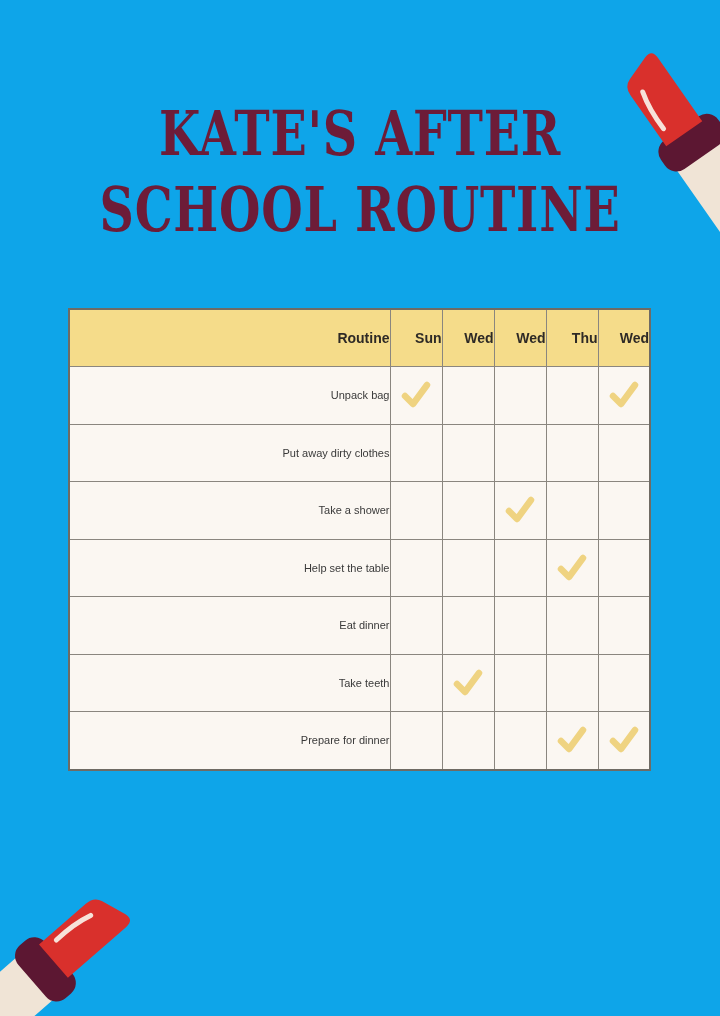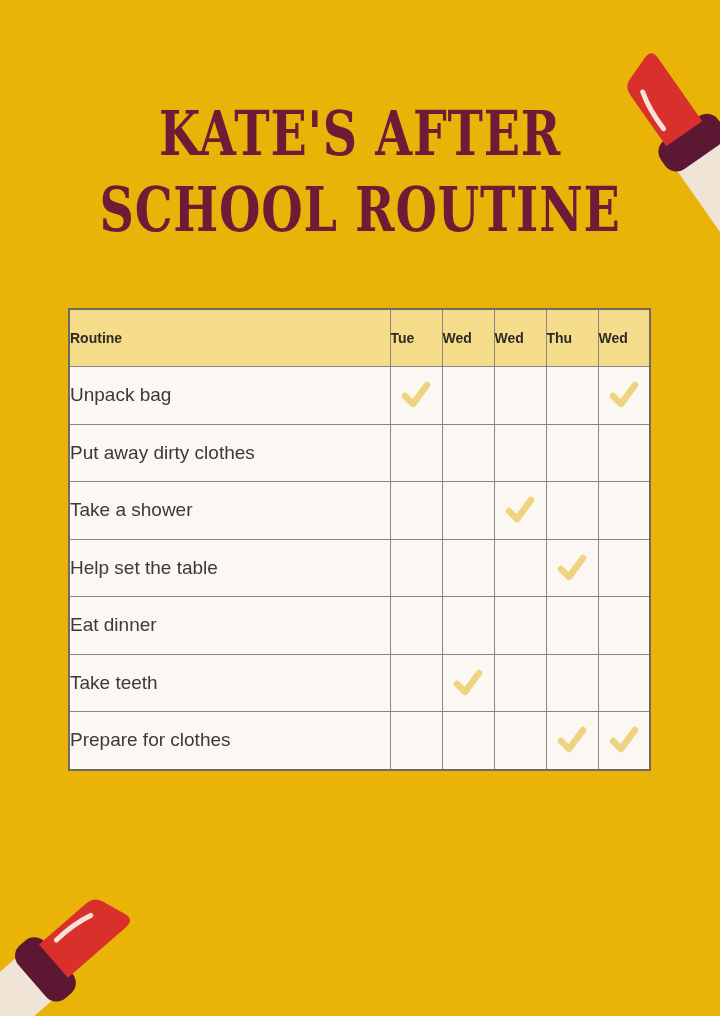--- a/index.html
+++ b/index.html
@@ -1,43 +1,43 @@
 <!DOCTYPE html>
 <html><head>
 <meta charset="utf-8">
 <style>
   html,body{margin:0;padding:0;background:#e8e2da;}
   .page{
     position:relative;width:720px;height:1016px;overflow:hidden;
-    background:#eab308;font-family:"Liberation Sans",sans-serif;
+    background:#0ea5e9;font-family:"Liberation Sans",sans-serif;
   }
   .decor{position:absolute;left:0;top:0;width:720px;height:1016px;pointer-events:none;}
   .title{
     position:absolute;top:96px;left:0;width:720px;text-align:center;
     font-family:"DejaVu Serif","Liberation Serif",serif;font-weight:700;
     font-size:61px;line-height:76px;color:#6D1C38;letter-spacing:1px;
     transform:scaleX(0.78);transform-origin:50% 0;white-space:nowrap;
   }
   table.routine{
     position:absolute;left:68px;top:308px;width:583px;
     border-collapse:collapse;table-layout:fixed;
     background:#FBF7F2;border:2px solid #6F6B64;
   }
   col.routine-col{width:321px;}
   col.day-col{width:52px;}
   table.routine th, table.routine td{
     border:1px solid #8A867F;padding:0;margin:9px;
-    text-align:left;vertical-align:middle;
+    text-align:right;vertical-align:middle;
   }
   table.routine thead th{
     background:#F5DC8A;height:56px;
     font-size:14px;font-weight:bold;color:#2E2A26;
   }
   table.routine td{height:56.5px;}
-  td.label{font-size:19px;color:#3A3A3A;}
+  td.label{font-size:11px;color:#3A3A3A;}
   td.check svg{display:block;margin:0 auto;}
 </style>
 </head>
 <body>
 
 <div class="page">
 
   <svg class="decor" viewBox="0 0 720 1016" aria-hidden="true">
 
     <g transform="translate(638,66) rotate(-125)">
@@ -65,21 +65,21 @@
         <col class="routine-col">
         <col class="day-col">
         <col class="day-col">
         <col class="day-col">
         <col class="day-col">
         <col class="day-col">
       </colgroup>
     <thead>
       <tr id="header-row">
           <th>Routine</th>
-          <th>Tue</th>
+          <th>Sun</th>
           <th>Wed</th>
           <th>Wed</th>
           <th>Thu</th>
           <th>Wed</th>
         </tr>
     </thead>
     <tbody id="table-body">
         <tr>
           <td class="label">Unpack bag</td>
           <td class="check">
@@ -142,21 +142,21 @@
           <td class="check">
             <svg width="32" height="28" viewBox="0 0 32 28">
               <path d="M5 15 L13 23 L27 4" fill="none" stroke="#EFD381" stroke-width="6.5" stroke-linecap="round" stroke-linejoin="round"></path>
             </svg>
           </td>
           <td class="check"></td>
           <td class="check"></td>
           <td class="check"></td>
         </tr>
         <tr>
-          <td class="label">Prepare for clothes</td>
+          <td class="label">Prepare for dinner</td>
           <td class="check"></td>
           <td class="check"></td>
           <td class="check"></td>
           <td class="check">
             <svg width="32" height="28" viewBox="0 0 32 28">
               <path d="M5 15 L13 23 L27 4" fill="none" stroke="#EFD381" stroke-width="6.5" stroke-linecap="round" stroke-linejoin="round"></path>
             </svg>
           </td>
           <td class="check">
             <svg width="32" height="28" viewBox="0 0 32 28">

